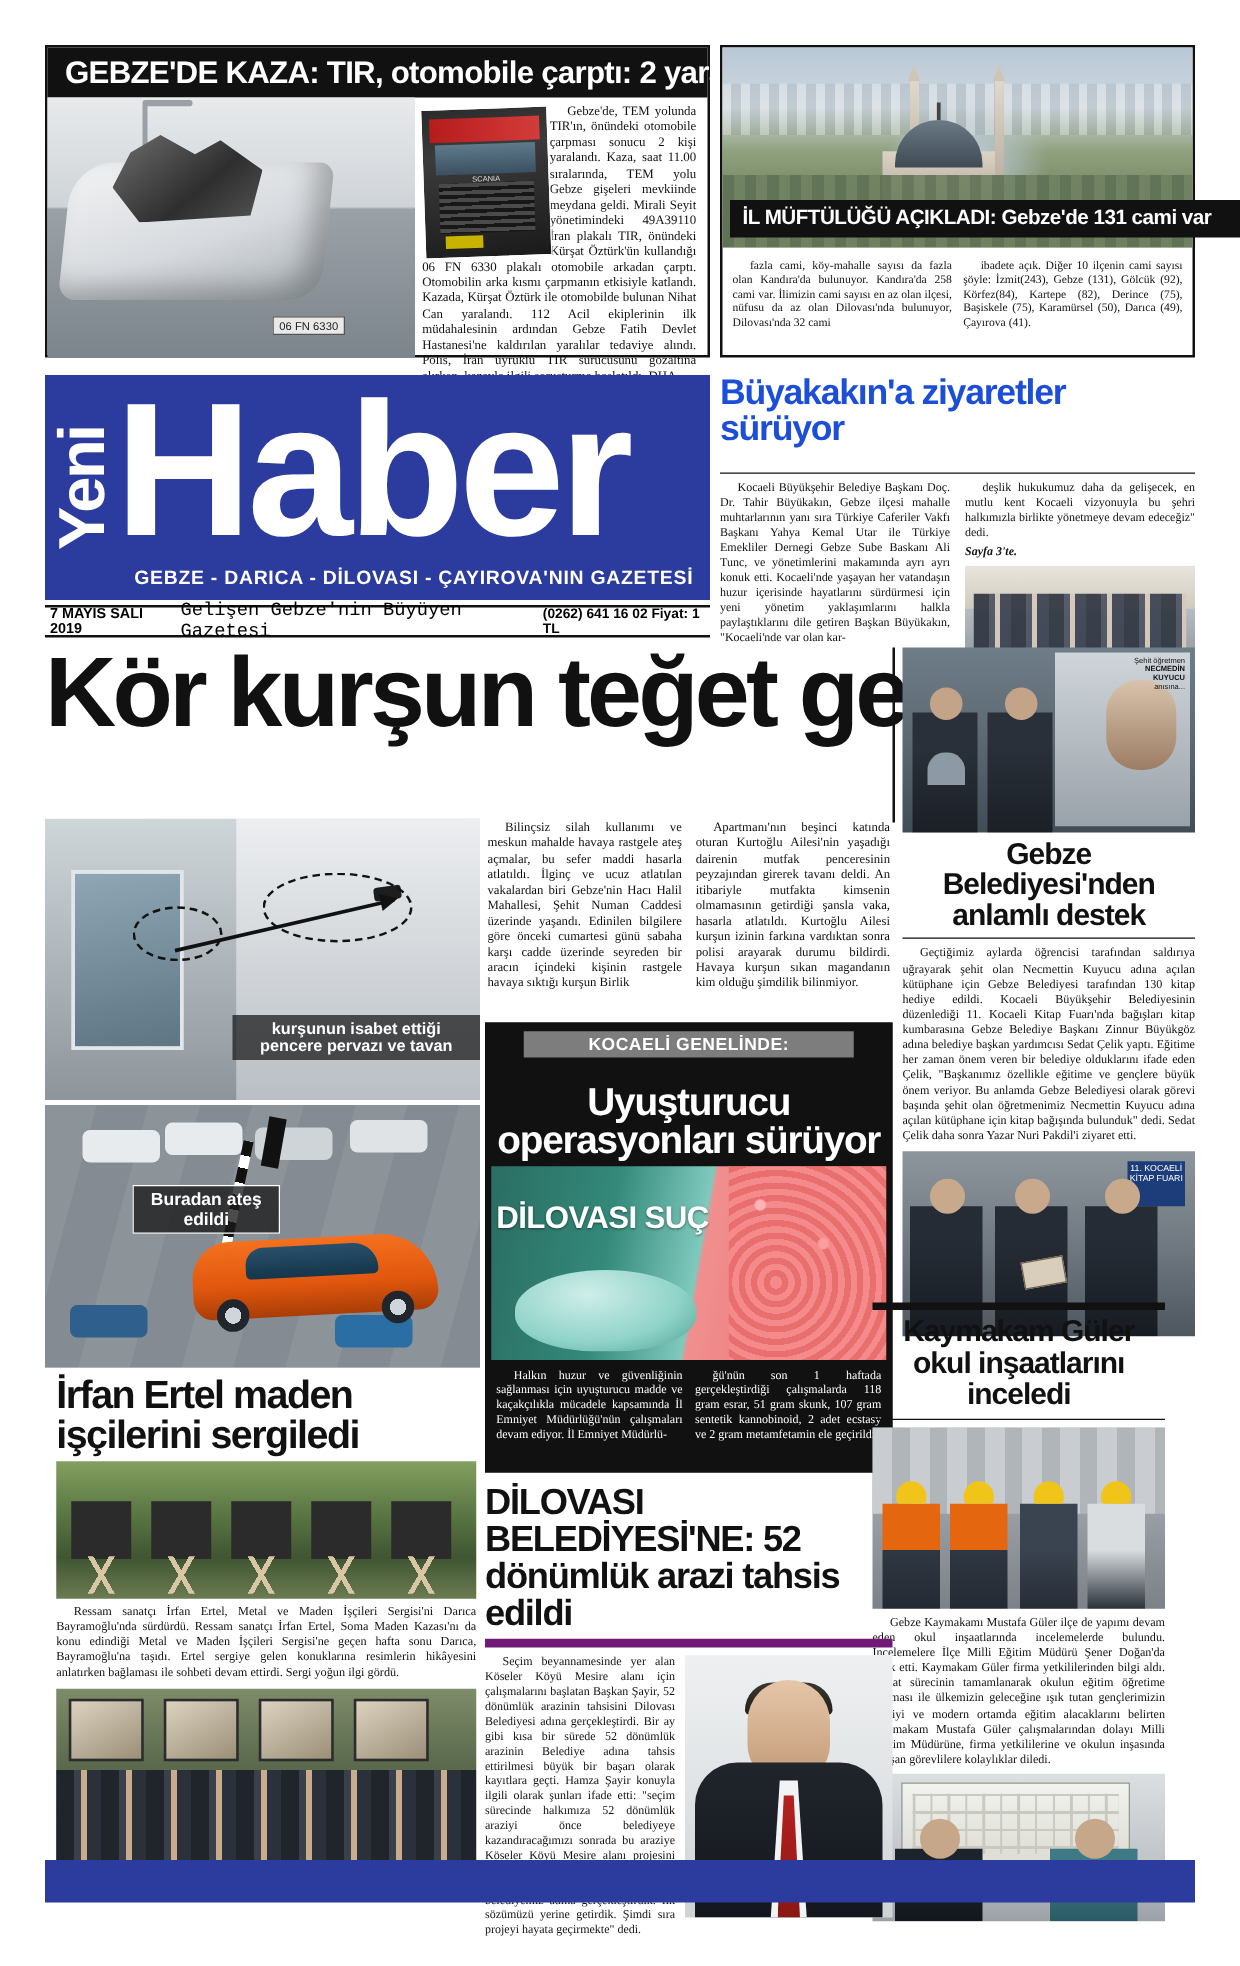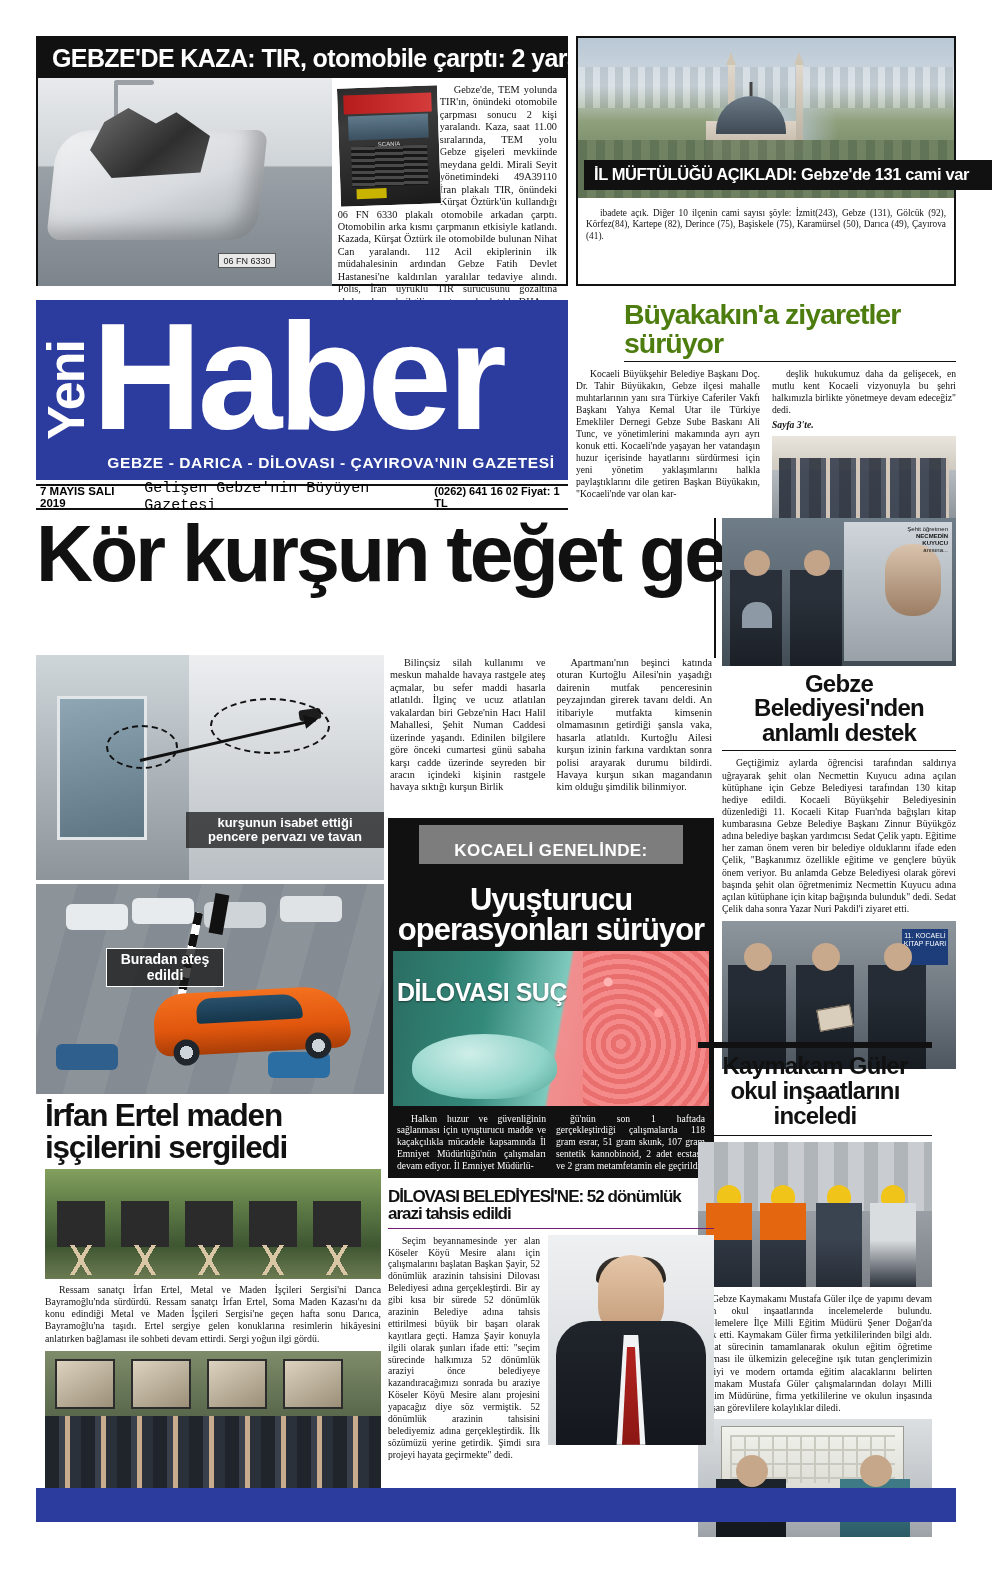--- a/index.html
+++ b/index.html
@@ -168,22 +168,22 @@
     font-family:"Liberation Sans", sans-serif;
   }
   #masthead-date { font-size:11.5px; font-weight:bold; }
   #masthead-slogan { font-family:Liberation Mono, monospace; font-size:15px; }
   #masthead-contact { font-size:11px; font-weight:bold; }
 
   
   #buyakakin-block { position:absolute; left:576px; top:300px; width:380px; height:210px; }
   #buyakakin-headline {
     font-family:"Liberation Sans", sans-serif; font-weight:bold;
-    font-size:28.5px; letter-spacing:-1px; color:#4d7c0f; line-height:1.0;
-    border-bottom:1px solid #111; padding-bottom:4px;margin-left:48px;
+    font-size:28.5px; letter-spacing:-1px; color:#1d4ed8; line-height:1.0;
+    border-bottom:1px solid #111; padding-bottom:21px;
   }
   #buyakakin-cols { display:flex; gap:12px; padding-top:6px; font-size:9.6px; line-height:1.25; }
   #buyakakin-cols .col { flex:1; }
   #buyakakin-photo {
     margin-top:5px; height:84px; width:100%;
     background:linear-gradient(180deg,#cfd3d7 0%,#b6bcc2 40%,#8c9399 100%);
     position:relative; overflow:hidden;
   }
   #buyakakin-photo .people {
     position:absolute; left:4%; bottom:0; width:92%; height:74%;
@@ -308,22 +308,22 @@
     font-size:14px; line-height:1.12; border:1px solid #fff;
   }
 
   
   #drug-block {
     position:absolute; left:388px; top:818px; width:326px; height:360px;
     background:#111; border:1px solid #111;
   }
   #drug-kicker {
     margin:6px 30px 0 30px; background:#7d7d7d; color:#fff; text-align:center;
-    font-family:"Liberation Sans", sans-serif; font-weight:bold; font-size:17px;
-    letter-spacing:0.4px; padding:16px 0 3px;
+    font-family:"Liberation Sans", sans-serif; font-weight:bold; font-size:14px;
+    letter-spacing:0.4px; padding:2px 0 3px;
   }
   #drug-headline {
     color:#fff; text-align:center; font-family:"Liberation Sans", sans-serif;
     font-weight:bold; letter-spacing:-1px; line-height:0.96; padding:5px 4px 6px;margin-top:16px;
   }
   #drug-headline .l1 { font-size:31px; display:block; }
   #drug-headline .l2 { font-size:31px; display:block; }
   #drug-photo {
     height:155px; margin:0 4px;
     background:linear-gradient(100deg,#2b6d62 0%,#33897a 30%,#7fc9bd 52%,#f08f8f 53%,#f06a6a 100%);
@@ -511,22 +511,22 @@
   #ie-photo2 .pic.p4 { left:238px; }
   #ie-photo2 .crowd {
     position:absolute; left:0; bottom:0; width:100%; height:56%;
     background:repeating-linear-gradient(90deg,#20242b 0 14px,#39404b 14px 20px,#c9ab8d 20px 25px,#2b313a 25px 36px);
   }
 
   
   #dl-block { position:absolute; left:388px; top:1188px; width:326px; height:274px; }
   #dl-headline {
     font-family:"Liberation Sans", sans-serif; font-weight:bold;
-    font-size:17px; line-height:1.02; letter-spacing:-1px; color:#111;
-    border-bottom:1px solid #701a75; padding-bottom:5px;
+    font-size:29px; line-height:1.02; letter-spacing:-1px; color:#111;
+    border-bottom:7px solid #701a75; padding-bottom:5px;
   }
   #dl-body { display:flex; gap:8px; padding-top:6px; }
   #dl-text { width:152px; font-size:9.6px; line-height:1.24; }
   #dl-photo {
     flex:1; height:210px;
     background:linear-gradient(180deg,#eef0f1 0%,#dfe2e4 55%,#cfd3d6 100%);
     position:relative; overflow:hidden;
   }
   #dl-photo .suit {
     position:absolute; left:50%; bottom:0; transform:translateX(-50%);
@@ -590,20 +590,23 @@
       <div class="city"></div>
       <div class="minaret m1"></div>
       <div class="minaret m2"></div>
       <div class="base"></div>
       <div class="dome"></div>
       <div class="trees"></div>
     </div>
     <div id="mosque-headline">İL MÜFTÜLÜĞÜ AÇIKLADI: Gebze'de 131 cami var</div>
     <div id="mosque-cols" class="body-text">
       <div class="col">
+          <p>fazla cami, köy-mahalle sayısı da fazla olan Kandıra'da bulunuyor. Kandıra'da 258 cami var. İlimizin cami sayısı en az olan ilçesi, nüfusu da az olan Dilovası'nda bulunuyor, Dilovası'nda 32 cami</p>
+        </div>
+      <div class="col">
           <p>ibadete açık. Diğer 10 ilçenin cami sayısı şöyle: İzmit(243), Gebze (131), Gölcük (92), Körfez(84), Kartepe (82), Derince (75), Başiskele (75), Karamürsel (50), Darıca (49), Çayırova (41).</p>
         </div>
     </div>
   </div>
 
   <div id="masthead">
     <div id="masthead-yeni">Yeni</div>
     <div id="masthead-sub">GEBZE - DARICA - DİLOVASI - ÇAYIROVA'NIN GAZETESİ</div>
     <div id="masthead-haber">Haber</div>
   </div>

